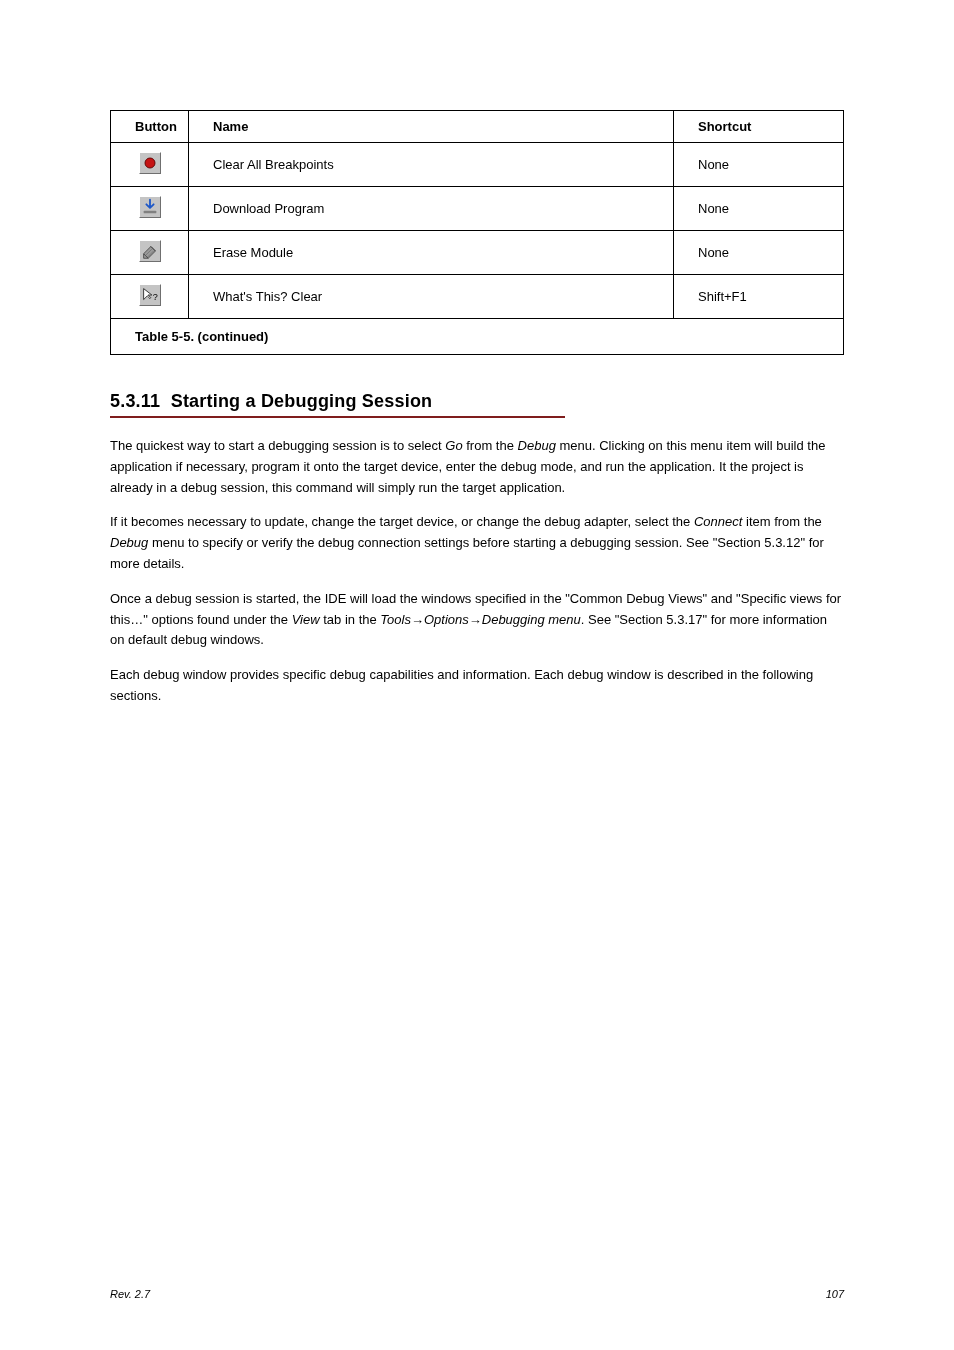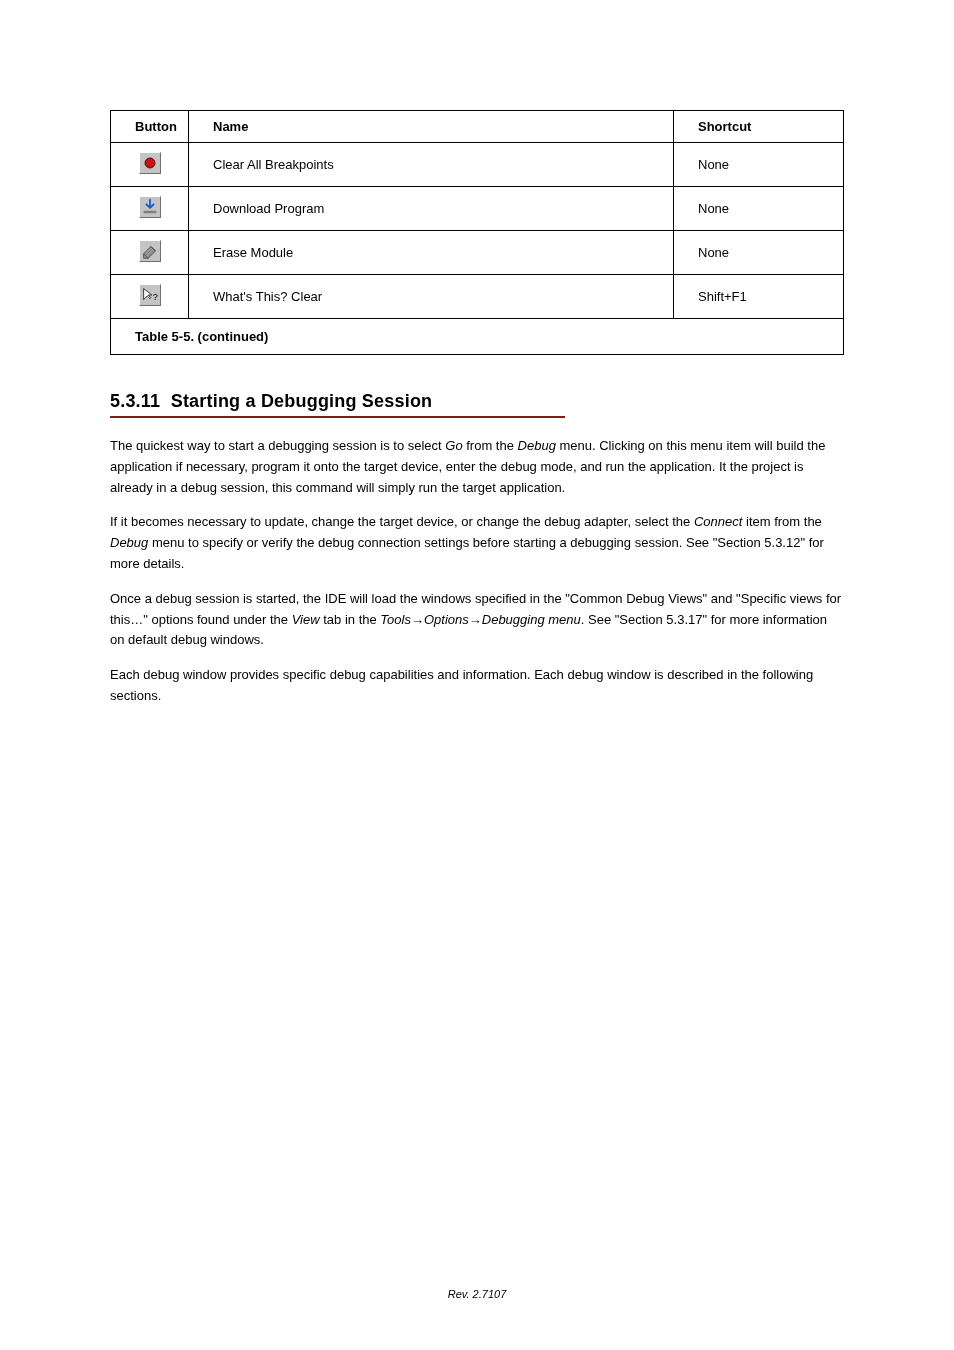--- a/index.html
+++ b/index.html
@@ -58,21 +58,21 @@
     line-height: 1.6;
   }
   .body-text p { margin-bottom: 14px; }
   .body-text em { font-style: italic; }
   .footer-bar {
     position: absolute;
     bottom: 50px;
     left: 110px;
     right: 110px;
     display: flex;
-    justify-content: center;
+    justify-content: space-between;
     font-size: 11px;
     font-style: italic;
     color: #000;
   }
 </style>
 </head>
 <body>
 
 <div class="page">
   <table class="main">

